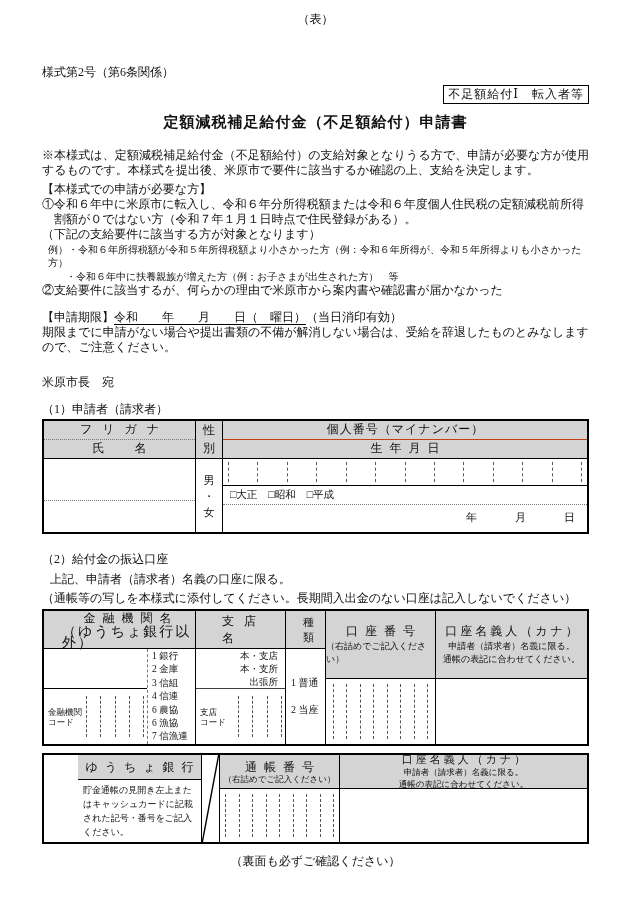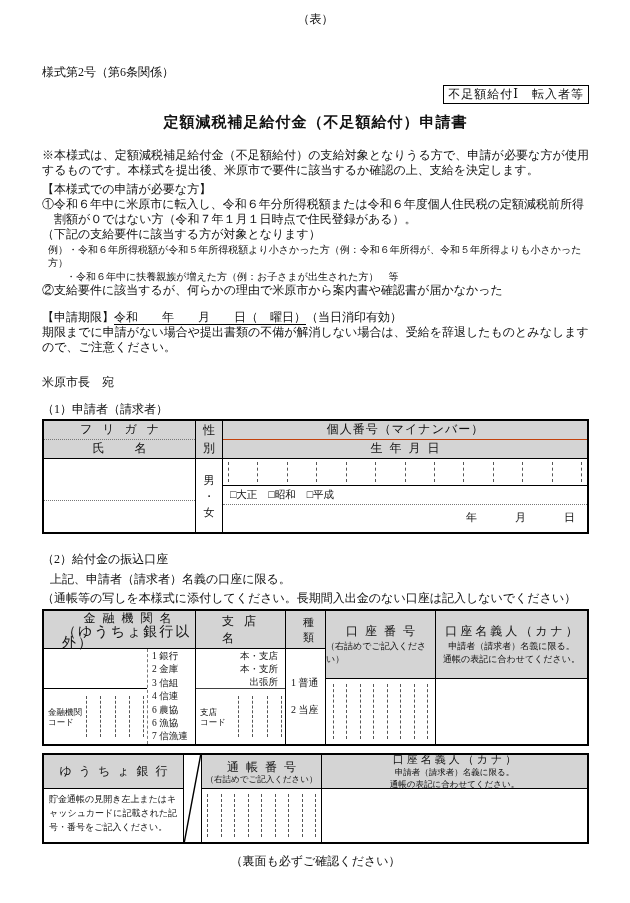--- a/index.html
+++ b/index.html
@@ -89,21 +89,21 @@
   .code-label { width:38px; display:flex; flex-direction:column; justify-content:center; font-size:8.5px; line-height:10px; }
   .code-boxes { flex:1; }
   .b1-list { width:48px; border-left:1px dashed #777; font-size:9.5px; line-height:13.4px; padding:1px 0 0 4px; }
   .b2-top { height:40px; border-bottom:1px solid #404040; text-align:right; font-size:9.5px; line-height:13px; padding:1px 7px 0 0; }
   .b3-body { flex:1; display:flex; flex-direction:column; justify-content:center; gap:13px; padding-left:5px; font-size:10px; }
   .b4-body { flex:1; padding:5px 7px; }
   .b5-body { flex:1; }
 
   
   .yucho-tbl { height:91px; margin-top:7px; }
-  .y1 { width:140px; } .y2 { width:97px; } .y3 { width:120px; }
+  .y1 { width:124px;margin-left:34px; } .y2 { width:97px; } .y3 { width:120px; }
   .yslash { width:18px; border-right:1px solid #000; position:relative; background:#fff; }
   .yslash svg { position:absolute; inset:0; width:100%; height:100%; }
   .yhdr { height:34px; display:flex; flex-direction:column; align-items:center; justify-content:center; }
   .yhdr .hsub2 { font-size:8.5px; line-height:10px; }
   .y1-body { flex:1; font-size:9px; line-height:14px; padding:3px 5px; }
   .ybox-body { flex:1; padding:5px 5px; }
   .yhold-hdr .hnote { font-size:8.5px; line-height:12px; }
 
   .footer-note { text-align:center; margin-top:9px; font-size:12px; }
 </style>

